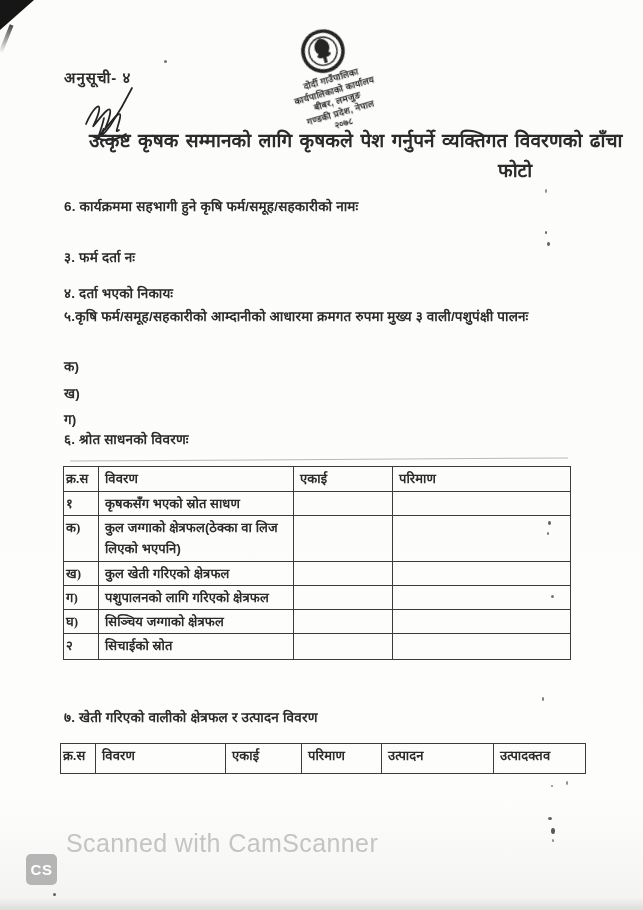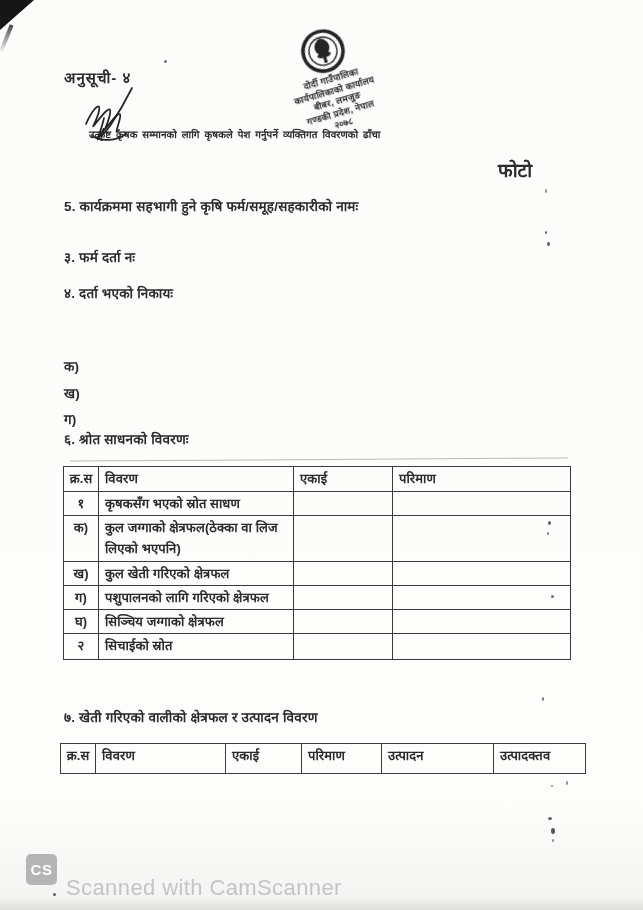--- a/index.html
+++ b/index.html
@@ -19,43 +19,43 @@
   .bottom-shade{position:absolute;left:0;right:0;bottom:0;height:13px;
     background:linear-gradient(180deg,rgba(0,0,0,0),rgba(0,0,0,0.09));}
   
   .schedule{position:absolute;left:64px;top:67px;font-size:15px;font-weight:600;letter-spacing:1px;white-space:nowrap;}
   .signature{position:absolute;left:74px;top:84px;}
   .stamp{position:absolute;left:246px;top:27px;width:170px;text-align:center;
     transform:rotate(-16deg);color:#1a1a1a;filter:blur(0.45px);opacity:0.95;}
   .stamp .emblem{display:block;margin:0 auto 1px auto;}
   .stamp-line{font-size:9px;font-weight:700;line-height:11.5px;letter-spacing:0.3px;white-space:nowrap;}
   .stamp-year{font-size:9px;font-weight:700;line-height:11px;}
-  .title{position:absolute;left:89px;top:127px;font-size:10px;font-weight:700;
+  .title{position:absolute;left:89px;top:127px;font-size:19px;font-weight:700;
     white-space:nowrap;word-spacing:2px;letter-spacing:0.1px;}
   .photo-label{position:absolute;left:498px;top:157px;font-size:19px;font-weight:600;}
   
   .item{position:absolute;left:64px;font-size:13.5px;font-weight:600;white-space:nowrap;letter-spacing:0.2px;}
   .i1{top:197px}.i2{top:228px}.i3{top:248px}.i4{top:284px}
   .i5{top:303px;width:558px;white-space:normal;text-align:justify;line-height:27px;}
   .sa{top:357px}.sb{top:384px}.sc{top:410px}
   .sec6{top:430px}
   .sec7{top:708px}
   
   table{border-collapse:collapse;table-layout:fixed;position:absolute;background:transparent;}
   .t1{left:63px;top:466px;}
   .t2{left:60px;top:743px;}
   th,td{border:1.6px solid #3b3b3b;padding:1px 6px;font-size:13px;font-weight:600;
     text-align:left;vertical-align:top;overflow:hidden;line-height:21px;letter-spacing:0.1px;}
-  .t1 td:first-child,.t1 th:first-child,.t2 th:first-child{text-align:center;padding:1px 2px;}
+  .t1 td:first-child,.t1 th:first-child,.t2 th:first-child{padding:1px 2px;font-family:Liberation Serif, serif;}
   .rh25{height:25px}.rh24{height:24px}.rh46{height:46px}.rh23{height:23px}.rh22{height:22px}.rh26{height:26px}.rh30{height:30px}
   
   .cs-badge{position:absolute;left:26px;top:854px;width:31px;height:31px;background:#b5b5b5;
     border-radius:5px;display:flex;align-items:center;justify-content:center;
     color:#ffffff;font-size:15px;font-weight:700;letter-spacing:0.5px;}
-  .cs-text{position:absolute;left:66px;top:875px;font-size:22px;font-weight:400;
+  .cs-text{position:absolute;left:66px;top:829px;font-size:25px;font-weight:400;
     color:#c4c4c4;letter-spacing:0.4px;white-space:nowrap;}
 </style>
 </head>
 <body>
 
 <div class="page">
 
   <div class="corner-fold"></div>
   <div class="corner-streak"></div>
 
@@ -80,23 +80,24 @@
     <div class="stamp-line">दोर्दी गाउँपालिका</div>
     <div class="stamp-line">कार्यपालिकाको कार्यालय</div>
     <div class="stamp-line">बीबर, लमजुङ</div>
     <div class="stamp-line">गण्डकी प्रदेश, नेपाल</div>
     <div class="stamp-year">२०७८</div>
   </div>
 
   <div class="title">उत्कृष्ट कृषक सम्मानको लागि कृषकले पेश गर्नुपर्ने व्यक्तिगत विवरणको ढाँचा</div>
   <div class="photo-label">फोटो</div>
 
-  <div class="item i1">5. कार्यक्रममा सहभागी हुने कृषि फर्म/समूह/सहकारीको नामः</div>
+  <div class="item i1">6. कार्यक्रममा सहभागी हुने कृषि फर्म/समूह/सहकारीको नामः</div>
   <div class="item i3">३. फर्म दर्ता नः</div>
   <div class="item i4">४. दर्ता भएको निकायः</div>
+  <div class="item i5">५.कृषि फर्म/समूह/सहकारीको आम्दानीको आधारमा क्रमगत रुपमा मुख्य ३ वाली/पशुपंक्षी पालनः</div>
   <div class="item sa">क)</div>
   <div class="item sb">ख)</div>
   <div class="item sc">ग)</div>
   <div class="item sec6">६. श्रोत साधनको विवरणः</div>
 
   <div class="ghost-line"></div>
 
   <table class="t1">
     <colgroup>
         <col style="width:35px">

